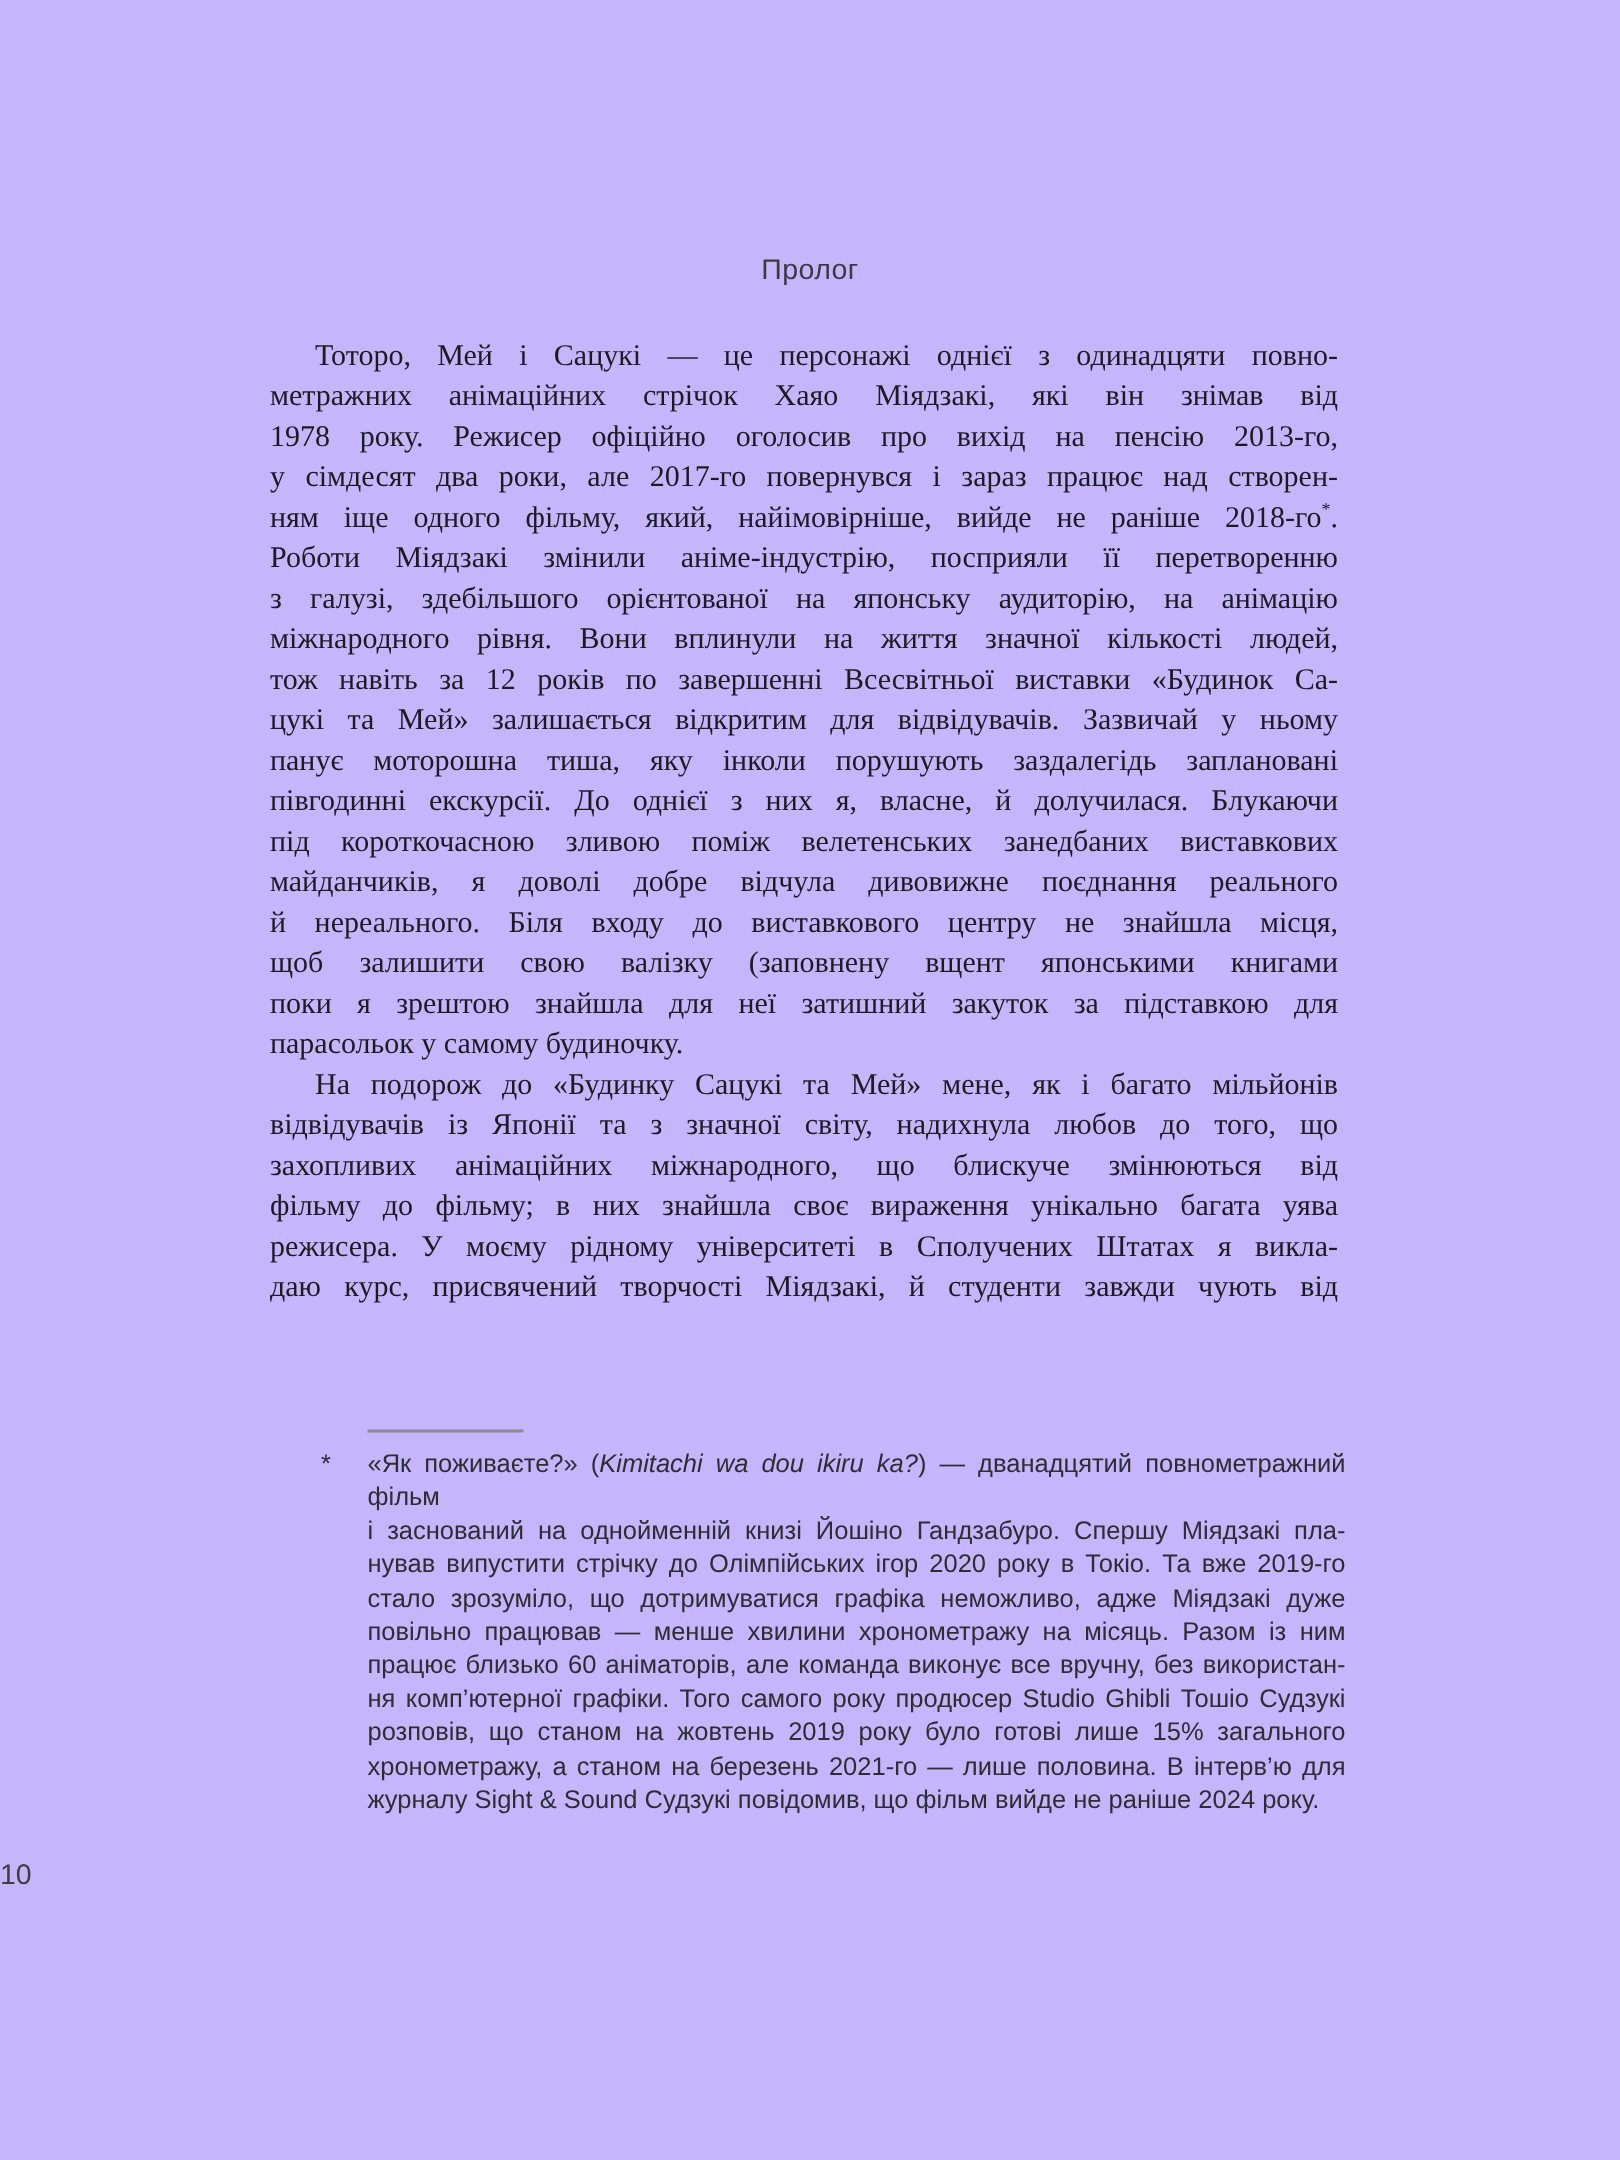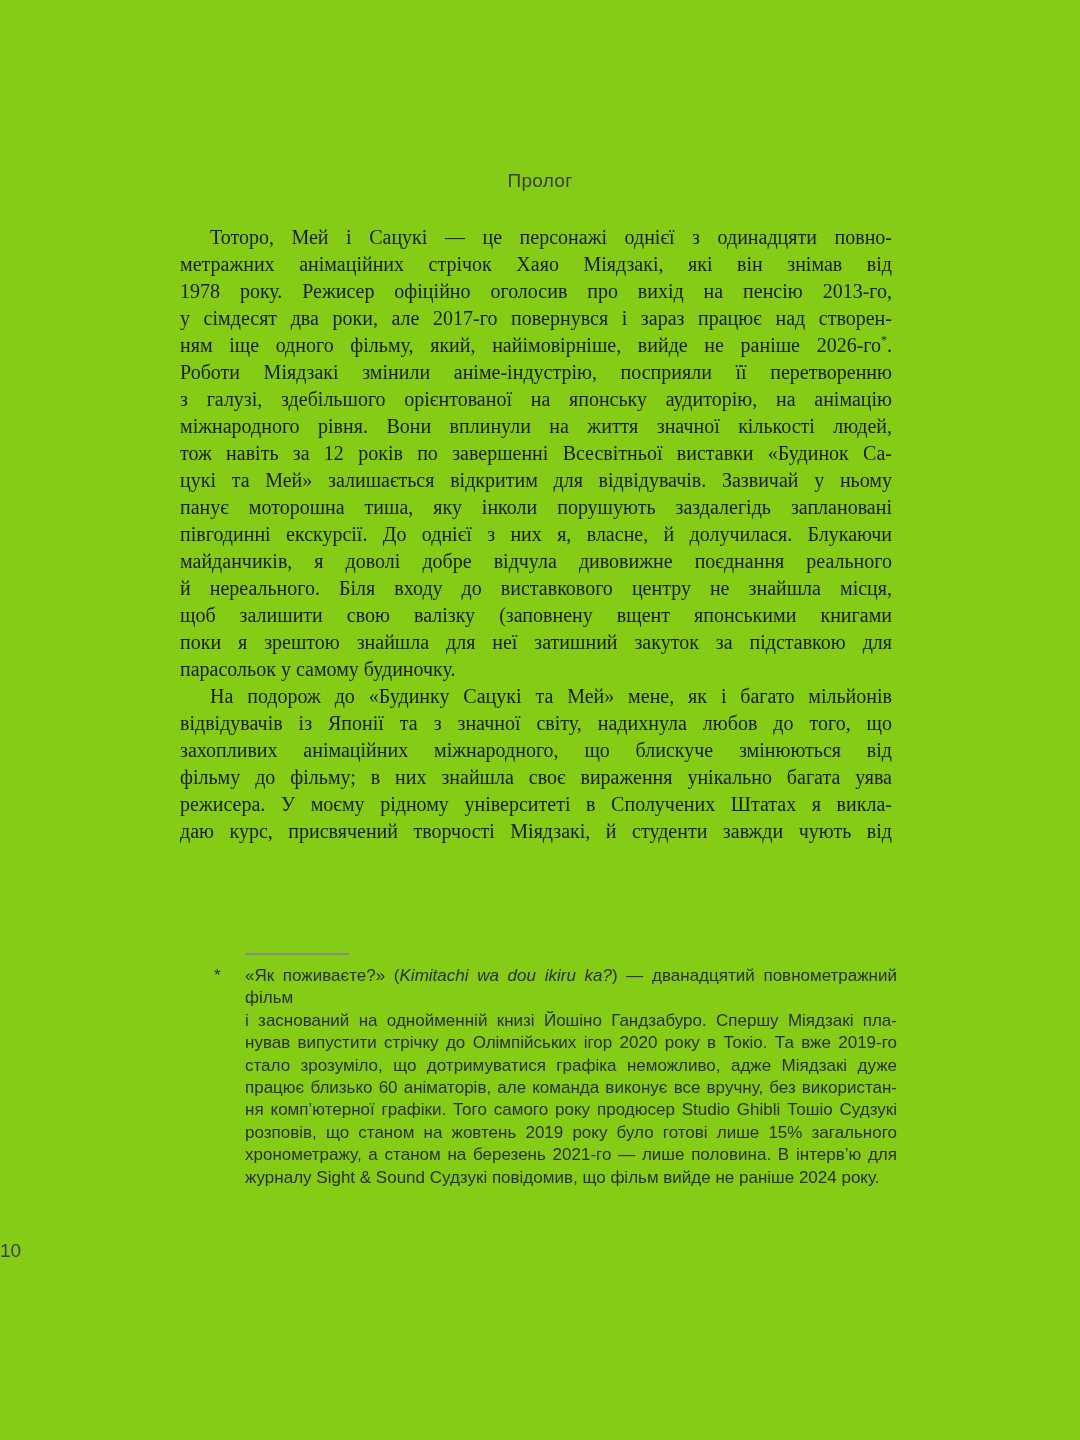--- a/index.html
+++ b/index.html
@@ -7,21 +7,21 @@
     width: 1080px;
     height: 1440px;
     background: #ffffff;
     position: relative;
     font-family: "Liberation Serif", serif;
     -webkit-font-smoothing: antialiased;
   }
   .page {
     position: absolute;
     inset: 0;
-    background: #84cc16;
+    background: #c4b5fd;
   }
   .chapter-header {
     position: absolute;
     top: 170px;
     left: 0;
     width: 100%;
     text-align: center;
     font-family: "Liberation Sans", sans-serif;
     font-size: 19px;
     letter-spacing: 0.3px;
@@ -94,48 +94,50 @@
 <div class="page">
 
   <div class="chapter-header">Пролог</div>
 
   <div class="body-text">
 
     <div class="bline indent">Тоторо, Мей і Сацукі — це персонажі однієї з одинадцяти повно-</div>
     <div class="bline">метражних анімаційних стрічок Хаяо Міядзакі, які він знімав від</div>
     <div class="bline">1978 року. Режисер офіційно оголосив про вихід на пенсію 2013-го,</div>
     <div class="bline">у сімдесят два роки, але 2017-го повернувся і зараз працює над створен-</div>
-    <div class="bline"><span>ням іще одного фільму, який, найімовірніше, вийде не раніше 2026-го</span><sup class="fnref">*</sup><span>.</span></div>
+    <div class="bline"><span>ням іще одного фільму, який, найімовірніше, вийде не раніше 2018-го</span><sup class="fnref">*</sup><span>.</span></div>
     <div class="bline">Роботи Міядзакі змінили аніме-індустрію, посприяли її перетворенню</div>
     <div class="bline">з галузі, здебільшого орієнтованої на японську аудиторію, на анімацію</div>
     <div class="bline">міжнародного рівня. Вони вплинули на життя значної кількості людей,</div>
     <div class="bline">тож навіть за 12 років по завершенні Всесвітньої виставки «Будинок Са-</div>
     <div class="bline">цукі та Мей» залишається відкритим для відвідувачів. Зазвичай у ньому</div>
     <div class="bline">панує моторошна тиша, яку інколи порушують заздалегідь заплановані</div>
     <div class="bline">півгодинні екскурсії. До однієї з них я, власне, й долучилася. Блукаючи</div>
+    <div class="bline">під короткочасною зливою поміж велетенських занедбаних виставкових</div>
     <div class="bline">майданчиків, я доволі добре відчула дивовижне поєднання реального</div>
     <div class="bline">й нереального. Біля входу до виставкового центру не знайшла місця,</div>
     <div class="bline">щоб залишити свою валізку (заповнену вщент японськими книгами</div>
     <div class="bline">поки я зрештою знайшла для неї затишний закуток за підставкою для</div>
     <div class="bline parend">парасольок у самому будиночку.</div>
 
     <div class="bline indent">На подорож до «Будинку Сацукі та Мей» мене, як і багато мільйонів</div>
     <div class="bline">відвідувачів із Японії та з значної світу, надихнула любов до того, що</div>
     <div class="bline">захопливих анімаційних міжнародного, що блискуче змінюються від</div>
     <div class="bline">фільму до фільму; в них знайшла своє вираження унікально багата уява</div>
     <div class="bline">режисера. У моєму рідному університеті в Сполучених Штатах я викла-</div>
     <div class="bline">даю курс, присвячений творчості Міядзакі, й студенти завжди чують від</div>
   </div>
 
   <div class="footnote">
     <div class="fn-rule"></div>
     <div class="fn-line"><span class="fn-marker">*</span><span>«Як поживаєте?» (</span><span class="fn-italic">Kimitachi wa dou ikiru ka?</span><span>) — дванадцятий повнометражний фільм</span></div>
     <div class="fn-line">і заснований на однойменній книзі Йошіно Гандзабуро. Спершу Міядзакі пла-</div>
     <div class="fn-line">нував випустити стрічку до Олімпійських ігор 2020 року в Токіо. Та вже 2019-го</div>
     <div class="fn-line">стало зрозуміло, що дотримуватися графіка неможливо, адже Міядзакі дуже</div>
+    <div class="fn-line">повільно працював — менше хвилини хронометражу на місяць. Разом із ним</div>
     <div class="fn-line">працює близько 60 аніматорів, але команда виконує все вручну, без використан-</div>
     <div class="fn-line">ня комп’ютерної графіки. Того самого року продюсер Studio Ghibli Тошіо Судзукі</div>
     <div class="fn-line">розповів, що станом на жовтень 2019 року було готові лише 15% загального</div>
     <div class="fn-line">хронометражу, а станом на березень 2021-го — лише половина. В інтерв’ю для</div>
     <div class="fn-line lastline">журналу Sight &amp; Sound Судзукі повідомив, що фільм вийде не раніше 2024 року.</div>
   </div>
 
   <div class="page-number">10</div>
 
 </div>

